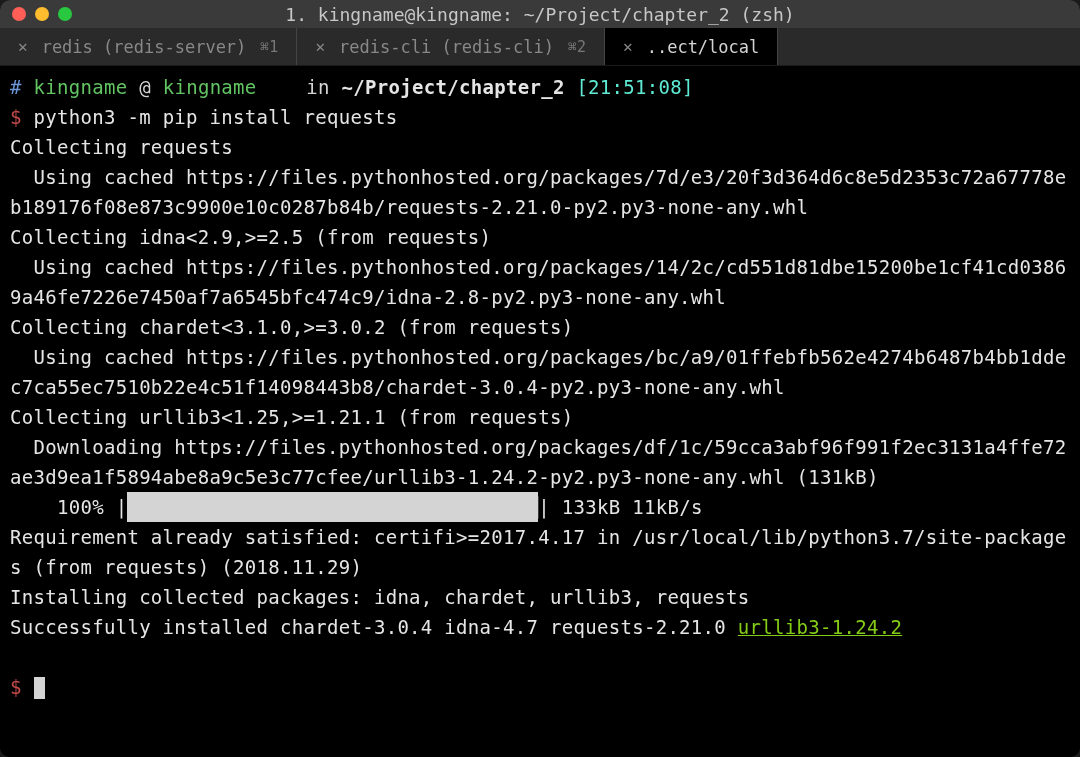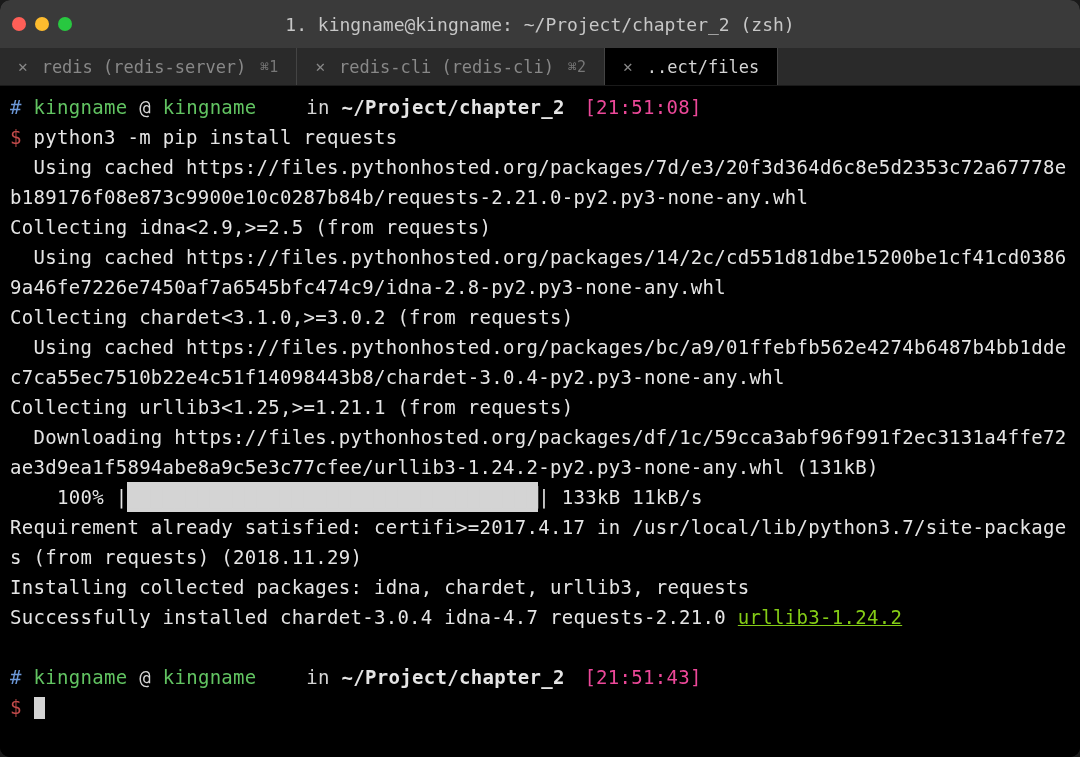--- a/index.html
+++ b/index.html
@@ -18,21 +18,21 @@
     .window {
       width: 100%;
       height: 100%;
       background: #000;
       border-radius: 10px;
       overflow: hidden;
       display: flex;
       flex-direction: column;
     }
     .titlebar {
-      height: 48px;
+      height: 28px;
       background: #3a3a3a;
       display: flex;
       align-items: center;
       padding: 12px 12px;
       position: relative;
     }
     .traffic-lights {
       display: flex;
       gap: 9px;
       align-items: center;
@@ -93,21 +93,21 @@
       color: #e5e5e5;
       overflow: hidden;
       word-wrap: break-word;
     }
     .c-hash { color: #6c98d8; }
     .c-user { color: #62c462; }
     .c-at { color: #d4d4d4; }
     .c-host { color: #62c462; }
     .c-in { color: #d4d4d4; margin-left: 38px; }
     .c-path-bold { color: #e5e5e5; font-weight: bold; }
-    .c-time { color: #ec4899; margin-left: 8px; }
+    .c-time { color: #5eead4; }
     .c-dollar { color: #c44b4b; }
     .c-link { color: #84cc16; text-decoration: underline; }
     .cursor-block {
       display: inline-block;
       width: 11px;
       height: 22px;
       background: #d4d4d4;
       vertical-align: middle;
       margin-bottom: 2px;
     }
@@ -141,36 +141,36 @@
       <span>redis (redis-server)</span>
       <span class="shortcut">⌘1</span>
     </div>
     <div class="tab">
       <span class="close-x">✕</span>
       <span>redis-cli (redis-cli)</span>
       <span class="shortcut">⌘2</span>
     </div>
     <div class="tab active">
       <span class="close-x">✕</span>
-      <span>..ect/files</span>
+      <span>..ect/local</span>
     </div>
   </div>
 
   <div class="terminal-body">
     <div class="line"><span class="c-hash">#</span> <span class="c-user">kingname</span> <span class="c-at">@</span> <span class="c-host">kingname</span> <span class="c-in">in</span> <span class="c-path-bold">~/Project/chapter_2</span> <span class="c-time">[21:51:08]</span></div>
     <div class="line"><span class="c-dollar">$</span> <span>python3 -m pip install requests</span></div>
+    <div class="line">Collecting requests</div>
     <div class="line">  Using cached https://files.pythonhosted.org/packages/7d/e3/20f3d364d6c8e5d2353c72a67778eb189176f08e873c9900e10c0287b84b/requests-2.21.0-py2.py3-none-any.whl</div>
     <div class="line">Collecting idna&lt;2.9,&gt;=2.5 (from requests)</div>
     <div class="line">  Using cached https://files.pythonhosted.org/packages/14/2c/cd551d81dbe15200be1cf41cd03869a46fe7226e7450af7a6545bfc474c9/idna-2.8-py2.py3-none-any.whl</div>
     <div class="line">Collecting chardet&lt;3.1.0,&gt;=3.0.2 (from requests)</div>
     <div class="line">  Using cached https://files.pythonhosted.org/packages/bc/a9/01ffebfb562e4274b6487b4bb1ddec7ca55ec7510b22e4c51f14098443b8/chardet-3.0.4-py2.py3-none-any.whl</div>
     <div class="line">Collecting urllib3&lt;1.25,&gt;=1.21.1 (from requests)</div>
     <div class="line">  Downloading https://files.pythonhosted.org/packages/df/1c/59cca3abf96f991f2ec3131a4ffe72ae3d9ea1f5894abe8a9c5e3c77cfee/urllib3-1.24.2-py2.py3-none-any.whl (131kB)</div>
     <div class="line"><span>    100% |</span><span class="progress-bar-fill">███████████████████████████████████</span><span>| 133kB 11kB/s</span></div>
     <div class="line">Requirement already satisfied: certifi&gt;=2017.4.17 in /usr/local/lib/python3.7/site-packages (from requests) (2018.11.29)</div>
     <div class="line">Installing collected packages: idna, chardet, urllib3, requests</div>
     <div class="line"><span>Successfully installed chardet-3.0.4 idna-4.7 requests-2.21.0 </span><span class="c-link">urllib3-1.24.2</span></div>
     <div class="line">&nbsp;</div>
-    <div class="line"><span class="c-hash">#</span> <span class="c-user">kingname</span> <span class="c-at">@</span> <span class="c-host">kingname</span> <span class="c-in">in</span> <span class="c-path-bold">~/Project/chapter_2</span> <span class="c-time">[21:51:43]</span></div>
     <div class="line"><span class="c-dollar">$</span> <span class="cursor-block"></span></div>
   </div>
 
 </div>
 
 </body></html>

